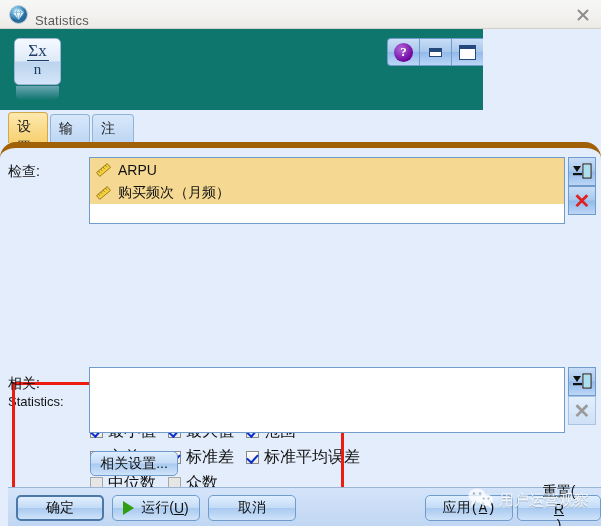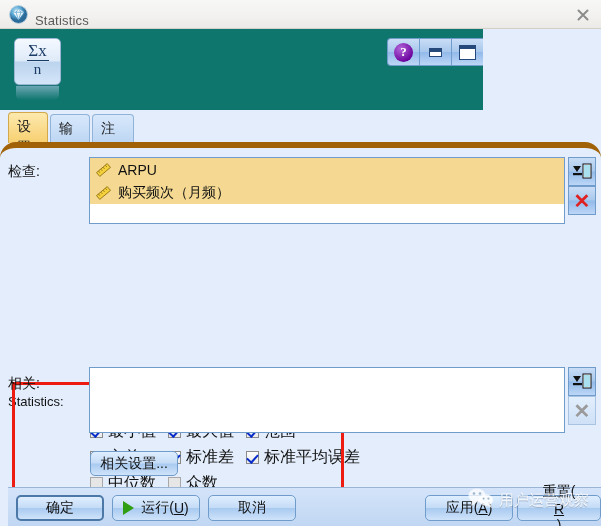--- a/index.html
+++ b/index.html
@@ -321,21 +321,21 @@
     position: absolute;
     left: 8px; top: 487px;
     width: 601px; height: 39px;
     background: linear-gradient(to bottom, #d4e4fa 0%, #c0d6f2 100%);
     border-top: 1px solid #9ab6d4;
   }
   .buttonbar .btn { position: absolute; top: 7px; height: 26px; }
   #ok-button     { left: 8px;   width: 88px; }
   #run-button    { left: 104px; width: 88px; }
   #cancel-button { left: 200px; width: 88px; }
-  #apply-button  { left: 417px; width: 88px; }
+  #apply-button  { left: 417px; width: 88px; font-family: Liberation Mono, monospace; }
   #reset-button  { left: 509px; width: 84px; flex-direction: column; }
   .play-tri {
     width: 0; height: 0;
     border-left: 11px solid #2f9e12;
     border-top: 7px solid transparent;
     border-bottom: 7px solid transparent;
     margin-right: 7px;
   }
   .ul { text-decoration: underline; }
 

